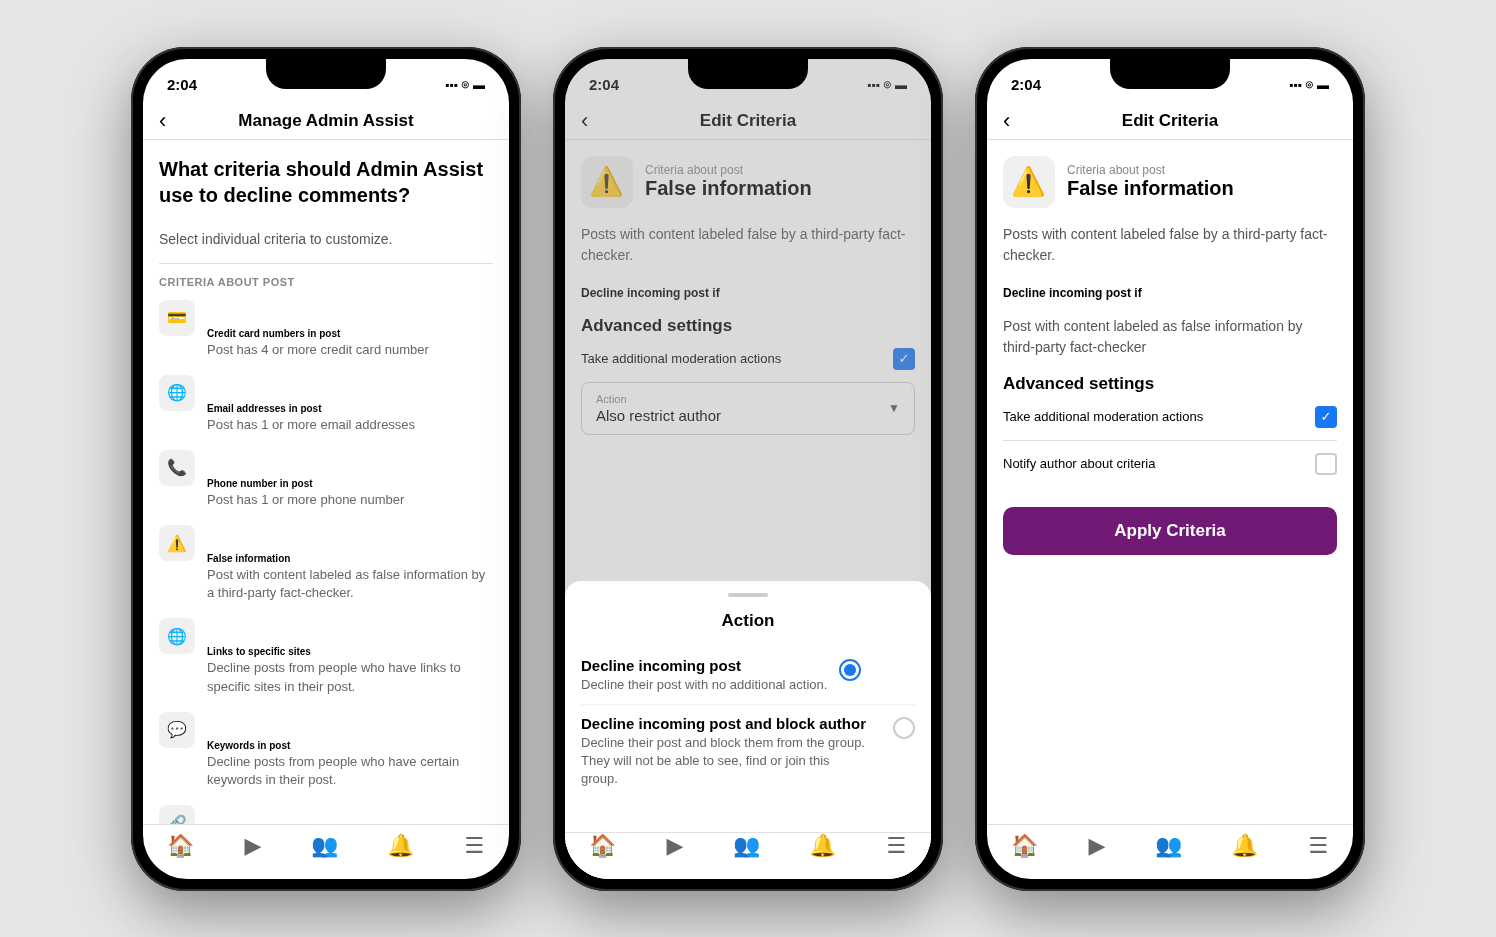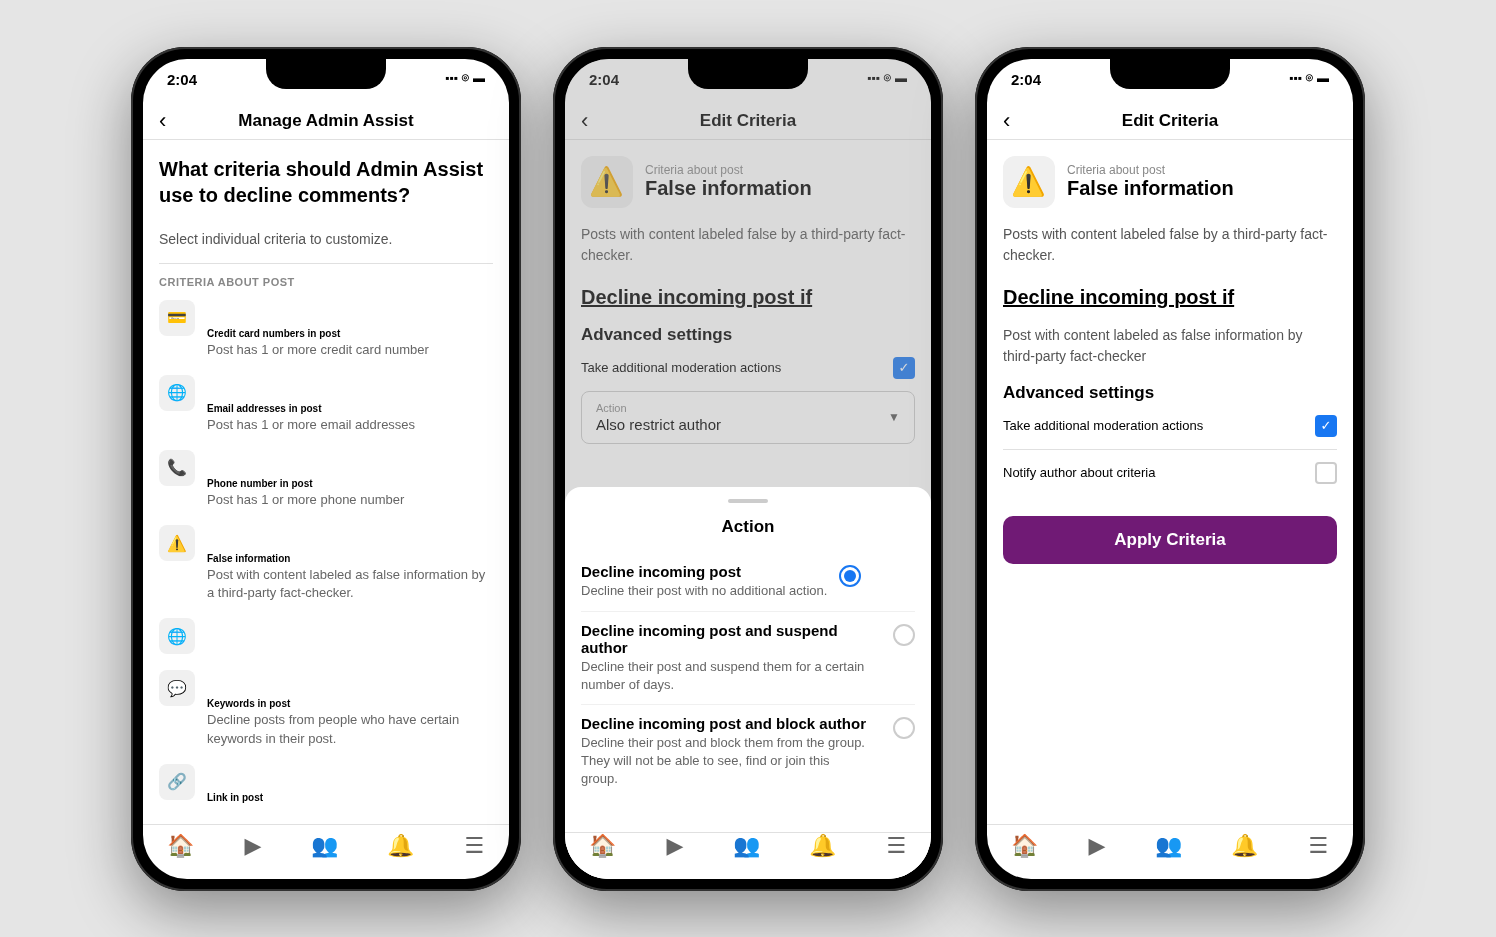--- a/index.html
+++ b/index.html
@@ -44,21 +44,21 @@
       width: 120px;
       height: 30px;
       background: #000;
       border-radius: 0 0 20px 20px;
       z-index: 10;
     }
     
     .status-bar {
       display: flex;
       justify-content: space-between;
-      align-items: flex-start;
+      align-items: center;
       padding: 12px 24px 4px;
       font-size: 14px;
       font-weight: 600;
       flex-shrink: 0;
       height: 44px;
     }
     .status-time { font-weight: 700; font-size: 15px; }
     .status-icons { display: flex; gap: 4px; align-items: center; font-size: 12px; }
 
     
@@ -178,24 +178,23 @@
       font-size: 20px;
       font-weight: 700;
     }
     .criteria-body-text {
       font-size: 14px;
       color: #555;
       margin-bottom: 20px;
       line-height: 1.5;
     }
     .decline-section-title {
-      font-size: 20px;
+      font-size: 12px;
       font-weight: 700;
       margin-bottom: 16px;
-      text-decoration: underline;
     }
     .advanced-section-title {
       font-size: 17px;
       font-weight: 700;
       margin: 16px 0 12px;
     }
     .checkbox-row {
       display: flex;
       align-items: center;
       justify-content: space-between;
@@ -356,21 +355,21 @@
       <div class="divider"></div>
       <p class="section-label">CRITERIA ABOUT POST</p>
       <div class="criteria-list">
 
         <div class="criteria-item">
           <div class="criteria-icon">
             <span>💳</span>
           </div>
           <div class="criteria-text-block">
             <div class="criteria-name">Credit card numbers in post</div>
-            <div class="criteria-desc">Post has 1 or more credit card number</div>
+            <div class="criteria-desc">Post has 4 or more credit card number</div>
           </div>
         </div>
 
         <div class="criteria-item">
           <div class="criteria-icon">
             <span>🌐</span>
           </div>
           <div class="criteria-text-block">
             <div class="criteria-name">Email addresses in post</div>
             <div class="criteria-desc">Post has 1 or more email addresses</div>
@@ -393,20 +392,24 @@
           </div>
           <div class="criteria-text-block">
             <div class="criteria-name">False information</div>
             <div class="criteria-desc">Post with content labeled as false information by a third-party fact-checker.</div>
           </div>
         </div>
 
         <div class="criteria-item">
           <div class="criteria-icon">
             <span>🌐</span>
+          </div>
+          <div class="criteria-text-block">
+            <div class="criteria-name">Links to specific sites</div>
+            <div class="criteria-desc">Decline posts from people who have links to specific sites in their post.</div>
           </div>
         </div>
 
         <div class="criteria-item">
           <div class="criteria-icon">
             <span>💬</span>
           </div>
           <div class="criteria-text-block">
             <div class="criteria-name">Keywords in post</div>
             <div class="criteria-desc">Decline posts from people who have certain keywords in their post.</div>
@@ -481,27 +484,20 @@
       <div class="sheet-title">Action</div>
 
       <div class="sheet-option">
         <div class="sheet-option-text">
           <div class="sheet-option-name">Decline incoming post</div>
           <div class="sheet-option-desc">Decline their post with no additional action.</div>
         </div>
         <div class="radio-selected"></div>
       </div>
 
-      <div class="sheet-option">
-        <div class="sheet-option-text">
-          <div class="sheet-option-name">Decline incoming post and suspend author</div>
-          <div class="sheet-option-desc">Decline their post and suspend them for a certain number of days.</div>
-        </div>
-        <div class="radio-empty"></div>
-      </div>
 
       <div class="sheet-option">
         <div class="sheet-option-text">
           <div class="sheet-option-name">Decline incoming post and block author</div>
           <div class="sheet-option-desc">Decline their post and block them from the group. They will not be able to see, find or join this group.</div>
         </div>
         <div class="radio-empty"></div>
       </div>
     </div>
 

